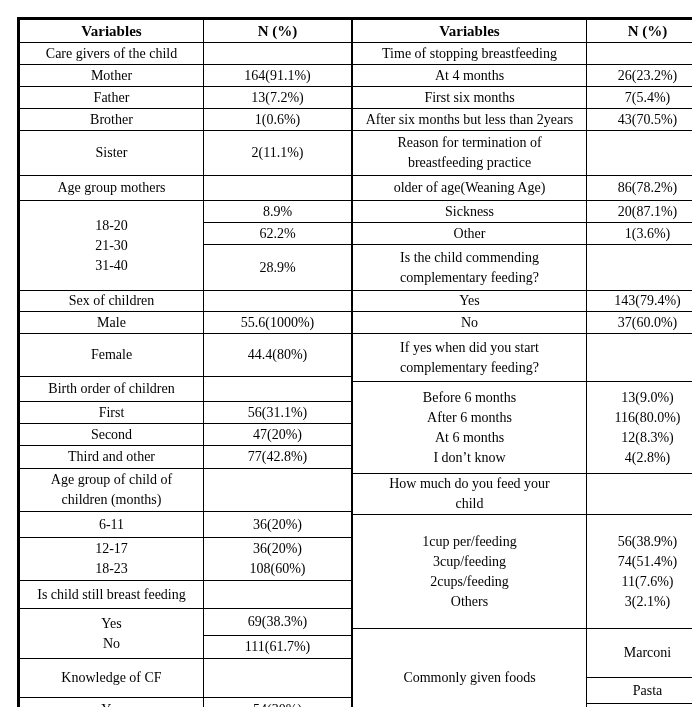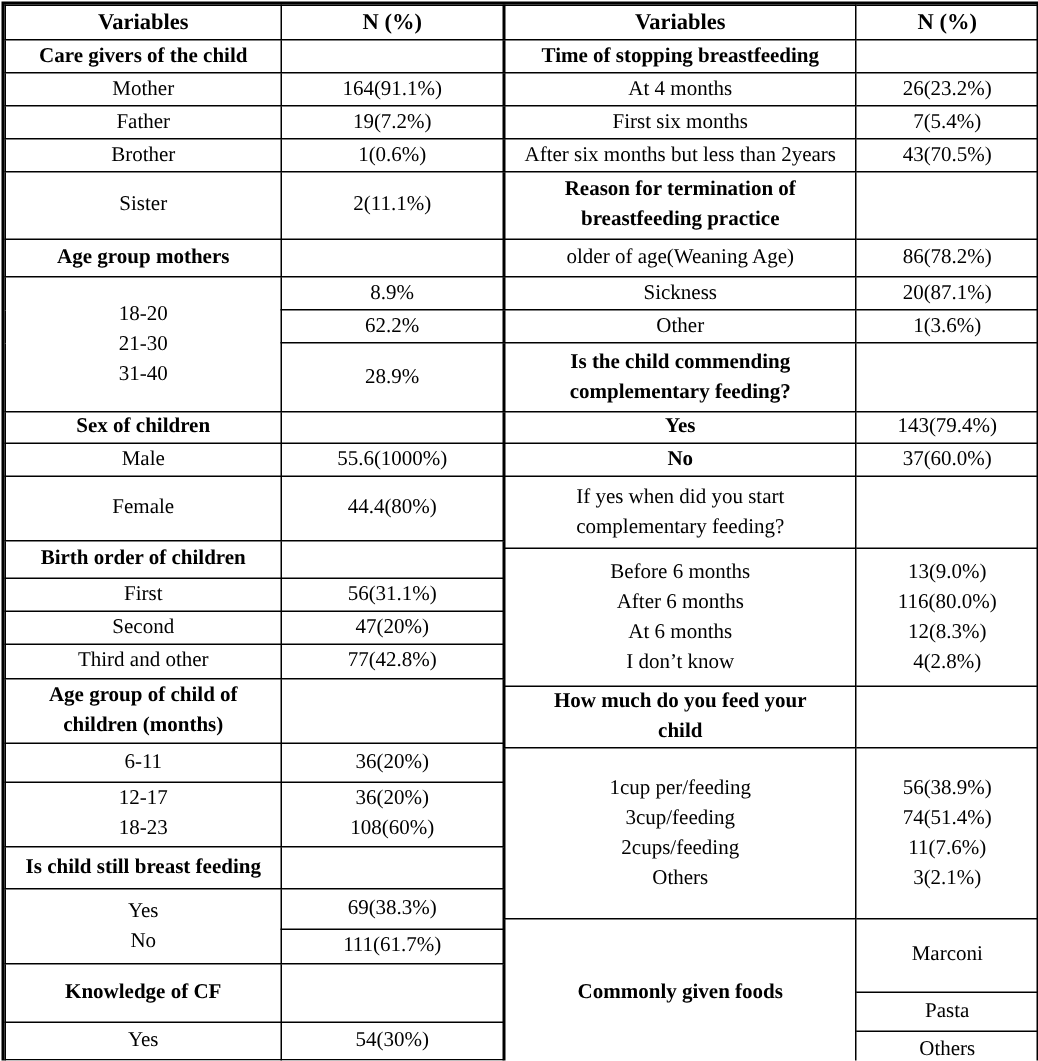--- a/index.html
+++ b/index.html
@@ -3,21 +3,21 @@
 <meta charset="utf-8">
 <style>
   html, body { margin: 0; padding: 0; background: #ffffff; }
   .page {
     width: 692px;
     height: 707px;
     box-sizing: border-box;
     background: #ffffff;
     font-family: "Liberation Serif", "DejaVu Serif", serif;
     color: #000000;
-    padding: 1px;
+    padding: 17px;
   }
   .tbl-wrap {
     display: flex;
     align-items: stretch;
     border: 2px solid #000000;
     width: 688px;
   }
   table {
     border-collapse: collapse;
     table-layout: fixed;
@@ -28,21 +28,21 @@
   td {
     border: 1px solid #000000;
     text-align: center;
     vertical-align: middle;
     font-size: 14px;
     line-height: 20px;
     padding: 0 2px;
     white-space: pre-line;
     overflow: hidden;
   }
-  .b { font-weight: bold; }
+  .b { font-weight: normal; }
   .hdr { font-size: 15px; font-weight: bold; }
   col.lc1 { width: 184px; }
   col.lc2 { width: 148px; }
   col.rc1 { width: 234px; }
   col.rc2 { width: 122px; }
 </style>
 </head>
 <body>
 
 <div class="page">
@@ -61,21 +61,21 @@
         <tr style="height:22px">
           <td class="b">Care givers of the child</td>
           <td></td>
         </tr>
         <tr style="height:22px">
           <td>Mother</td>
           <td>164(91.1%)</td>
         </tr>
         <tr style="height:22px">
           <td>Father</td>
-          <td>19(7.2%)</td>
+          <td>13(7.2%)</td>
         </tr>
         <tr style="height:22px">
           <td>Brother</td>
           <td>1(0.6%)</td>
         </tr>
         <tr style="height:45px">
           <td>Sister</td>
           <td>2(11.1%)</td>
         </tr>
         <tr style="height:25px">

